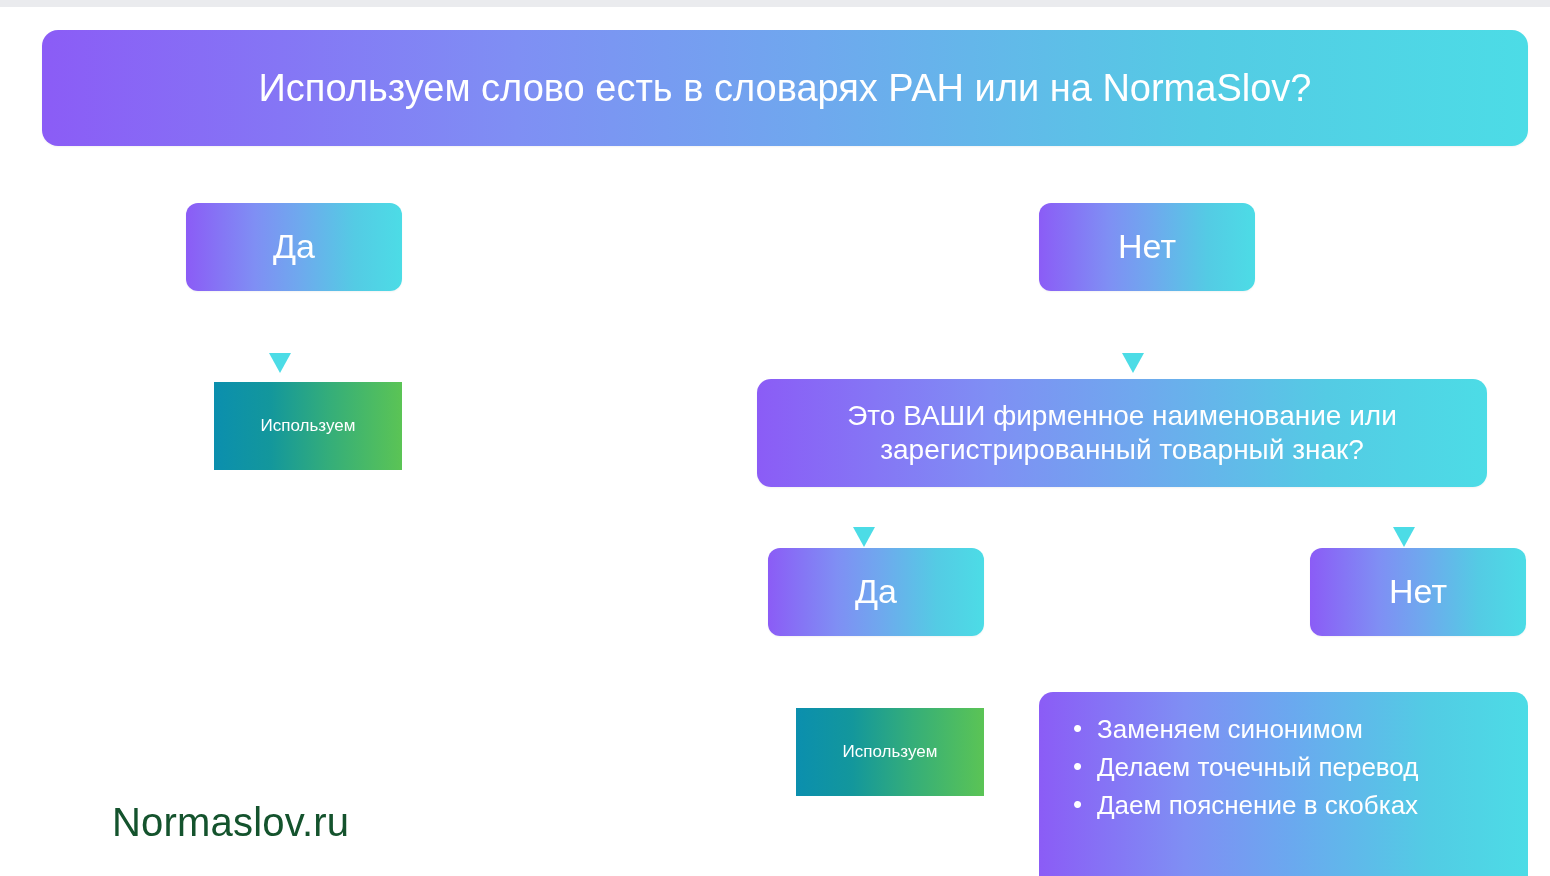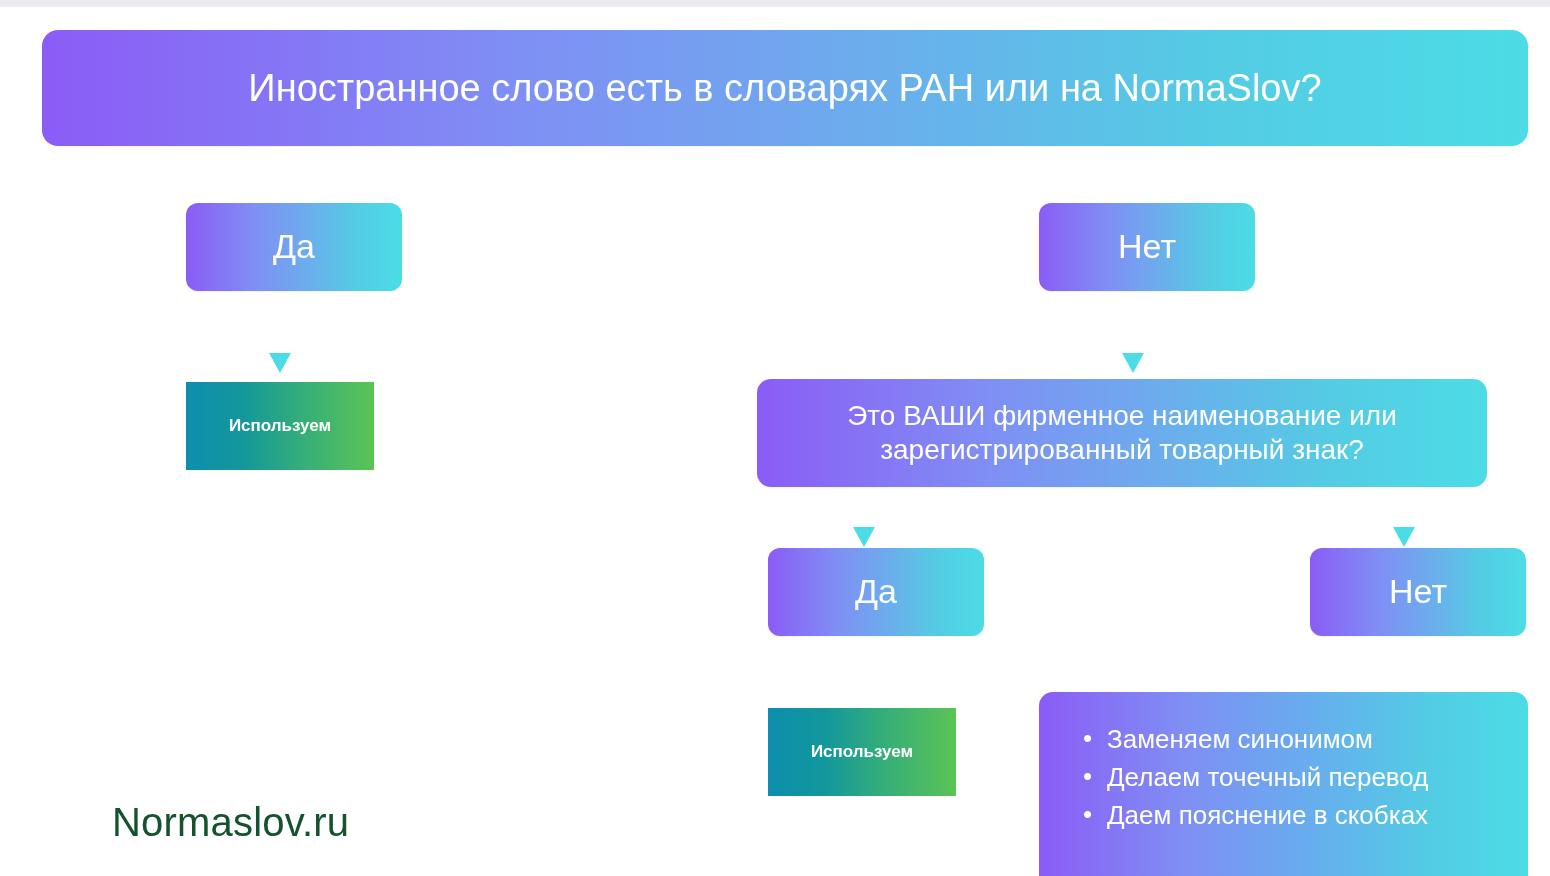--- a/index.html
+++ b/index.html
@@ -81,44 +81,45 @@
 
   
   .node-green {
     position: absolute;
     box-sizing: border-box;
     display: flex;
     align-items: center;
     justify-content: center;
     color: #ffffff;
     font-size: 17px;
-    font-weight: bold;
+    font-weight: normal;
     text-align: center;
     border-radius: 0;
     background-image: linear-gradient(90deg, #0b8fae 0%, #13979c 30%, #35ae79 62%, #5bc455 100%);
+    margin-left: 28px;
   }
   .node-green-1 { left: 186px; top: 382px; width: 188px; height: 88px; }
   .node-green-2 { left: 768px; top: 708px; width: 188px; height: 88px; }
 
   
   .node-bullets {
     position: absolute;
     box-sizing: border-box;
     left: 1039px;
     top: 692px;
     width: 489px;
     height: 200px;
     border-radius: 14px;
     background-image: linear-gradient(90deg, #8b5cf6 0%, #7f8ff4 30%, #6aa9ef 52%, #52cce4 80%, #4cdce6 100%);
     color: #ffffff;
     padding: 16px 22px 0 22px;
     overflow: hidden;
   }
   .node-bullets ul {
-    margin: 14px;
+    margin: 4px;
     padding: 0 0 0 32px;
     list-style: none;
   }
   .node-bullets li {
     position: relative;
     font-size: 26px;
     line-height: 1.38;
     margin: 0 0 2px 0;
   }
   .node-bullets li::before {
@@ -145,21 +146,21 @@
     user-select: none;
   }
 </style>
 </head>
 <body>
 
 <div class="top-strip"></div>
 
 <div class="canvas">
 
-  <div class="node node-title">Иностранное слово есть в словарях РАН или на NormaSlov?</div>
+  <div class="node node-title">Используем слово есть в словарях РАН или на NormaSlov?</div>
 
   <div class="node node-sm node-yes-1">Да</div>
 
   <div class="node node-sm node-no-1">Нет</div>
 
   <svg class="arrow" style="left:258px; top:291px;" width="44" height="92">
     <defs>
       <linearGradient id="ag1" x1="0" y1="0" x2="0" y2="1">
         <stop offset="0%" stop-color="#8b5cf6"></stop>
         <stop offset="100%" stop-color="#4cdce6"></stop>

